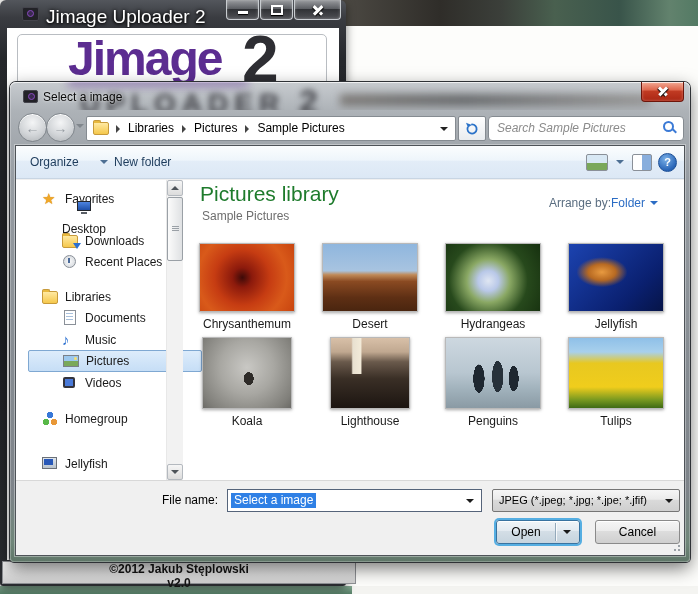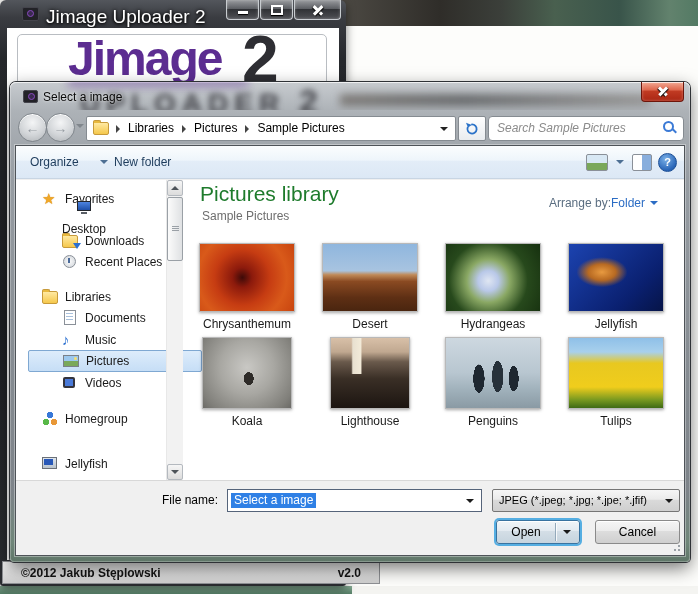--- a/index.html
+++ b/index.html
@@ -33,21 +33,21 @@
   .g-x1,.g-x2{position:absolute;left:50%;top:9px;width:12px;height:2.5px;background:#fff;box-shadow:0 1px 1px #000;}
   .g-x1{transform:translateX(-50%) rotate(45deg);}
   .g-x2{transform:translateX(-50%) rotate(-45deg);}
   .app-body{position:absolute;left:7px;top:28px;width:332px;height:532px;background:#fff;}
   .app-panel{position:absolute;left:10px;top:6px;width:308px;height:518px;border:1px solid #b9bdc2;border-radius:5px;background:#fff;overflow:hidden;}
   .logo-word{position:absolute;left:50px;top:-4px;font-size:48px;font-weight:bold;color:#5c2d91;letter-spacing:-2px;}
   .logo-num{position:absolute;left:224px;top:-14px;font-size:66px;font-weight:bold;color:#2e2e33;}
   .logo-sub{position:absolute;left:66px;top:48px;font-size:27px;font-weight:bold;color:#a8aaad;letter-spacing:7px;}
   .app-status{position:absolute;left:2px;bottom:2px;width:340px;height:21px;
     background:linear-gradient(180deg,#f4f4f4,#dedede 60%,#cfcfcf);border:1px solid #8e9094;
-    display:flex;justify-content:space-between;align-items:center;padding:0 18px;font-weight:bold;color:#141414;}
+    display:flex;justify-content:space-between;align-items:center;padding:0 6px;font-weight:bold;color:#141414;flex-direction:column;}
   
   .dlg{position:absolute;left:10px;top:82px;width:680px;height:480px;border-radius:6px 6px 4px 4px;
     background:linear-gradient(180deg,#c7cbcf 0%,#adb2b7 6%,#979da3 20%,#878d93 55%,#7d8389 85%,#6f8679 96%,#5f7668 100%);
     box-shadow:0 0 0 1px #2f3236,0 6px 18px rgba(0,0,0,.55),inset 0 1px 0 rgba(255,255,255,.6),inset 0 0 0 1px rgba(255,255,255,.25);}
   .dlg-titlebar{position:absolute;left:0;top:0;right:0;height:28px;overflow:hidden;border-radius:6px 6px 0 0;}
   .blur-sub{position:absolute;left:70px;top:0px;font-size:28px;font-weight:bold;letter-spacing:6px;
     color:rgba(45,45,50,.85);filter:blur(3px);white-space:nowrap;}
   .blur-num{font-size:34px;letter-spacing:0;}
   .smear-purple{position:absolute;left:58px;top:-3px;width:180px;height:7px;background:#5c2d91;filter:blur(5px);opacity:.55;}
   .smear-dark{position:absolute;left:330px;top:12px;width:310px;height:12px;filter:blur(4px);

